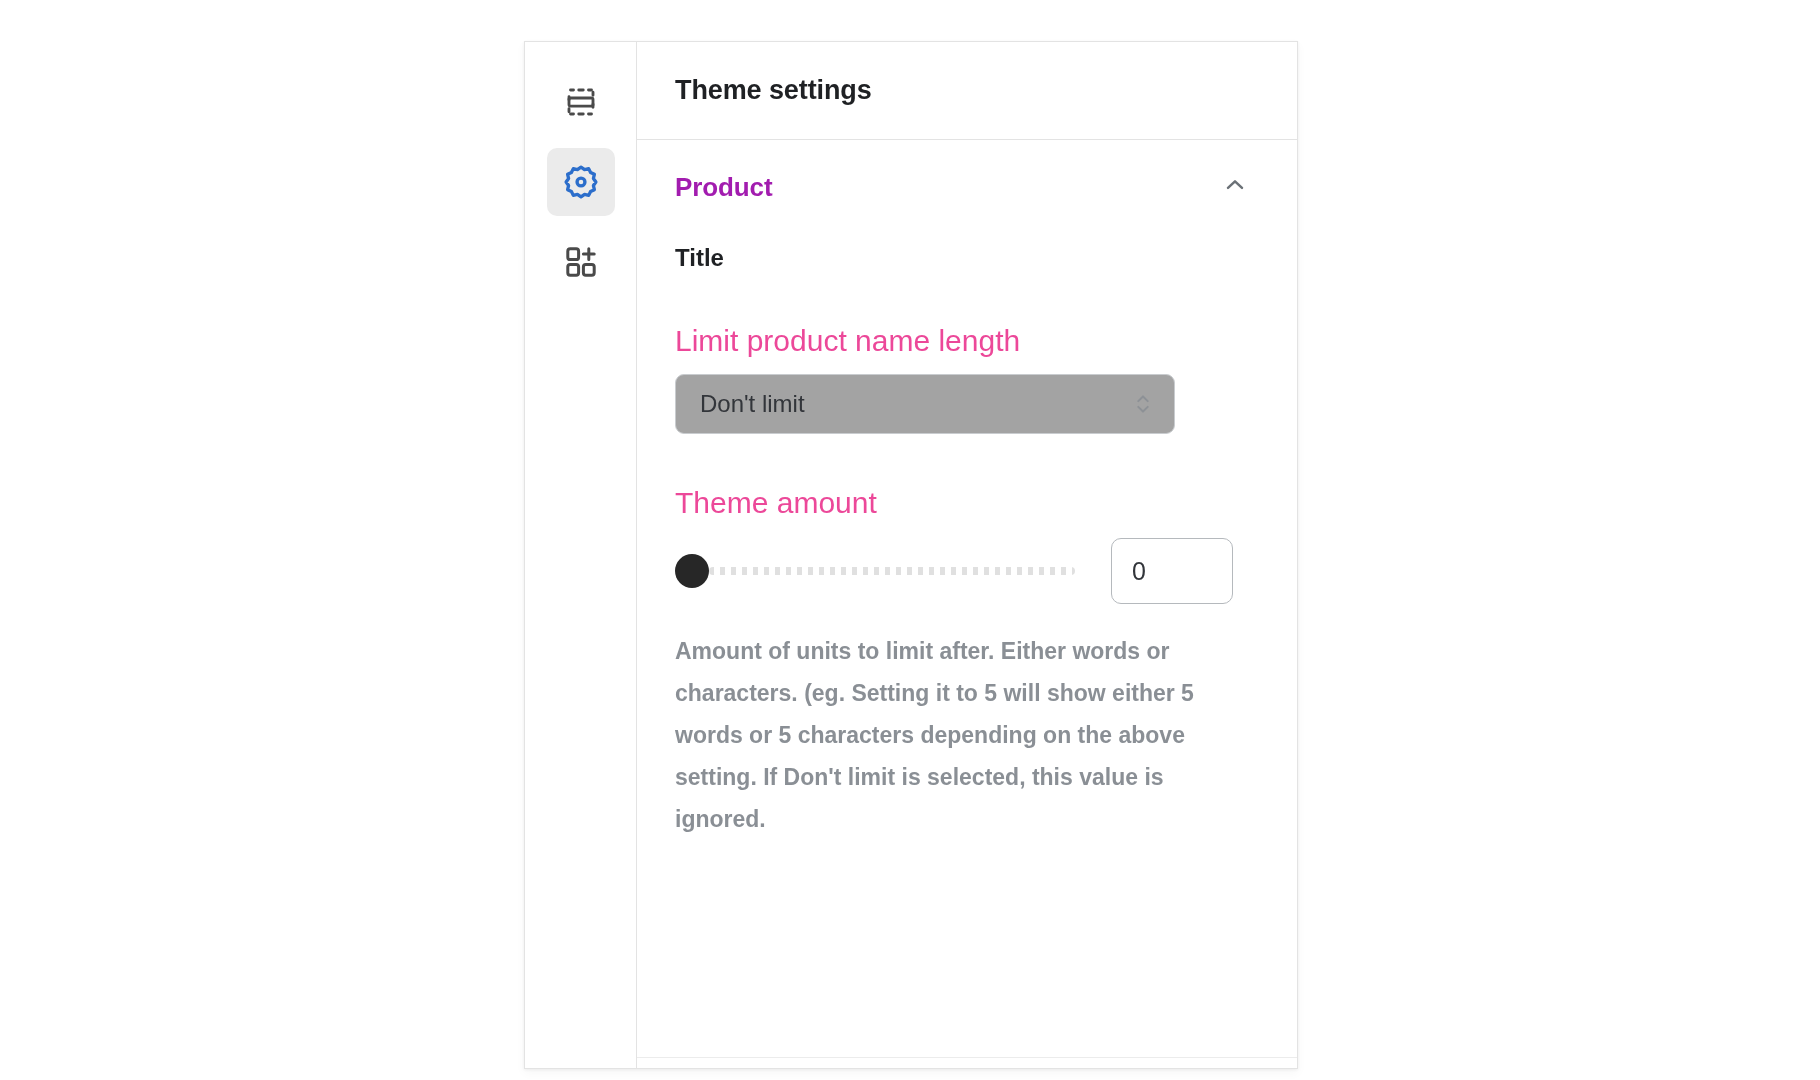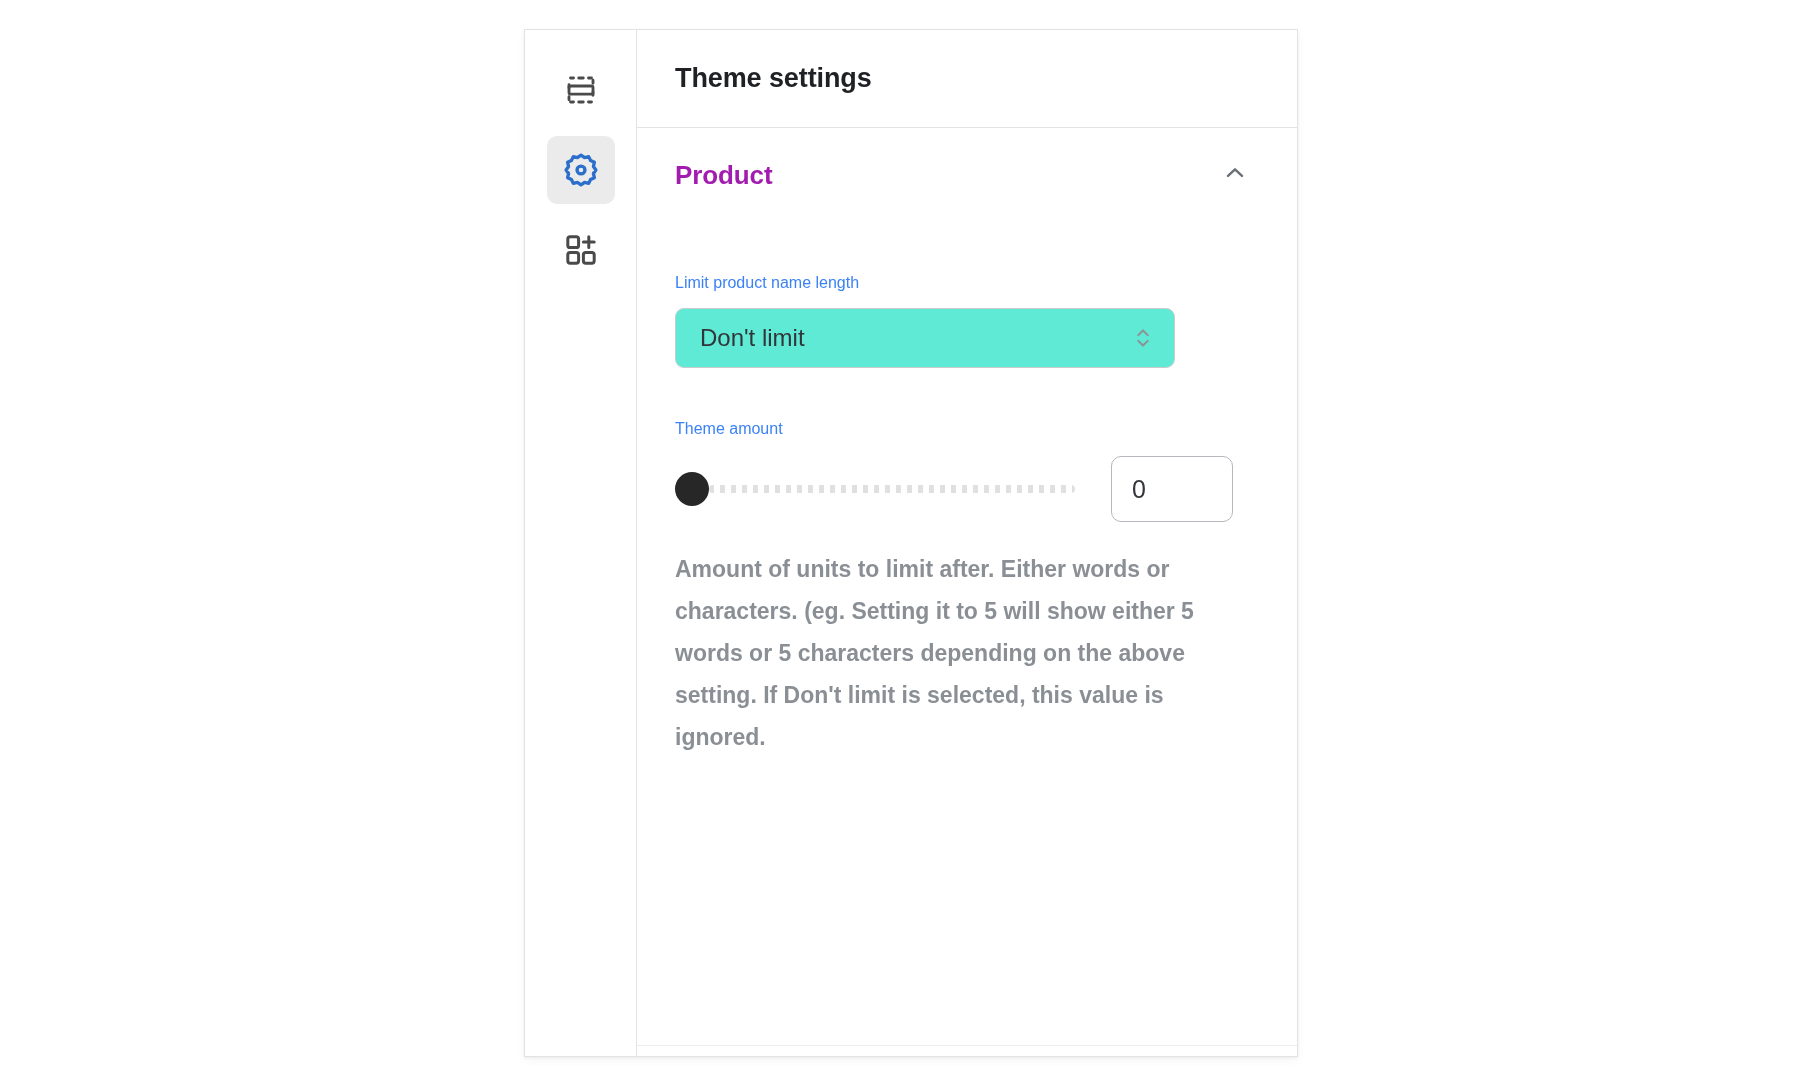--- a/index.html
+++ b/index.html
@@ -19,21 +19,21 @@
     width: 1820px;
     height: 1080px;
     background: #ffffff;
     overflow: hidden;
   }
 
   
   .panel {
     position: absolute;
     left: 524px;
-    top: 29px;
+    top: 41px;
     width: 774px;
     height: 1028px;
     background: #ffffff;
     border: 1px solid #e3e3e3;
     display: flex;
     flex-direction: row;
     box-shadow: 0 1px 3px rgba(0,0,0,0.06), 0 4px 10px rgba(0,0,0,0.035);
   }
 
   
@@ -114,39 +114,39 @@
   }
 
   .group-title {
     font-size: 24px;
     font-weight: 700;
     color: #1f2124;
     margin-top: 10px;
   }
 
   .field-label {
-    font-size: 16px;
-    color: #3b82f6;
+    font-size: 30px;
+    color: #ec4899;
     margin-top: 52px;
     margin-bottom: 16px;
     font-weight: 400;
   }
 
   
   .select-wrap {
     position: relative;
     width: 500px;
     height: 60px;
   }
   .select-box {
     width: 100%;
     height: 100%;
     border: 1px solid #c9cccf;
     border-radius: 9px;
-    background: #5eead4;
+    background: #a3a3a3;
     display: flex;
     align-items: center;
     padding: 0 18px 0 24px;
     cursor: pointer;
   }
   .select-value {
     font-size: 24px;
     color: #32353a;
     flex: 1 1 auto;
     white-space: nowrap;
@@ -294,20 +294,21 @@
           <div class="section-head-label">Product</div>
           <div class="chev-btn">
             <span>
               <svg width="28" height="28" viewBox="0 0 24 24" fill="none" stroke="#6b7177" stroke-width="2.1" stroke-linecap="round" stroke-linejoin="round">
                 <path d="M6 14.5 L12 8.8 L18 14.5"></path>
               </svg>
             </span>
           </div>
         </div>
 
+        <div class="group-title">Title</div>
 
         <div class="field-label">Limit product name length</div>
 
         <div class="select-wrap">
           <div class="select-box">
             <span class="select-value">Don't limit</span>
             <span class="select-stepper">
               <svg width="22" height="26" viewBox="0 0 16 22" fill="none" stroke="#8d9196" stroke-width="1.7" stroke-linecap="round" stroke-linejoin="round">
                 <path d="M4 8.6 L8 4.6 L12 8.6"></path>
                 <path d="M4 13.4 L8 17.4 L12 13.4"></path>

